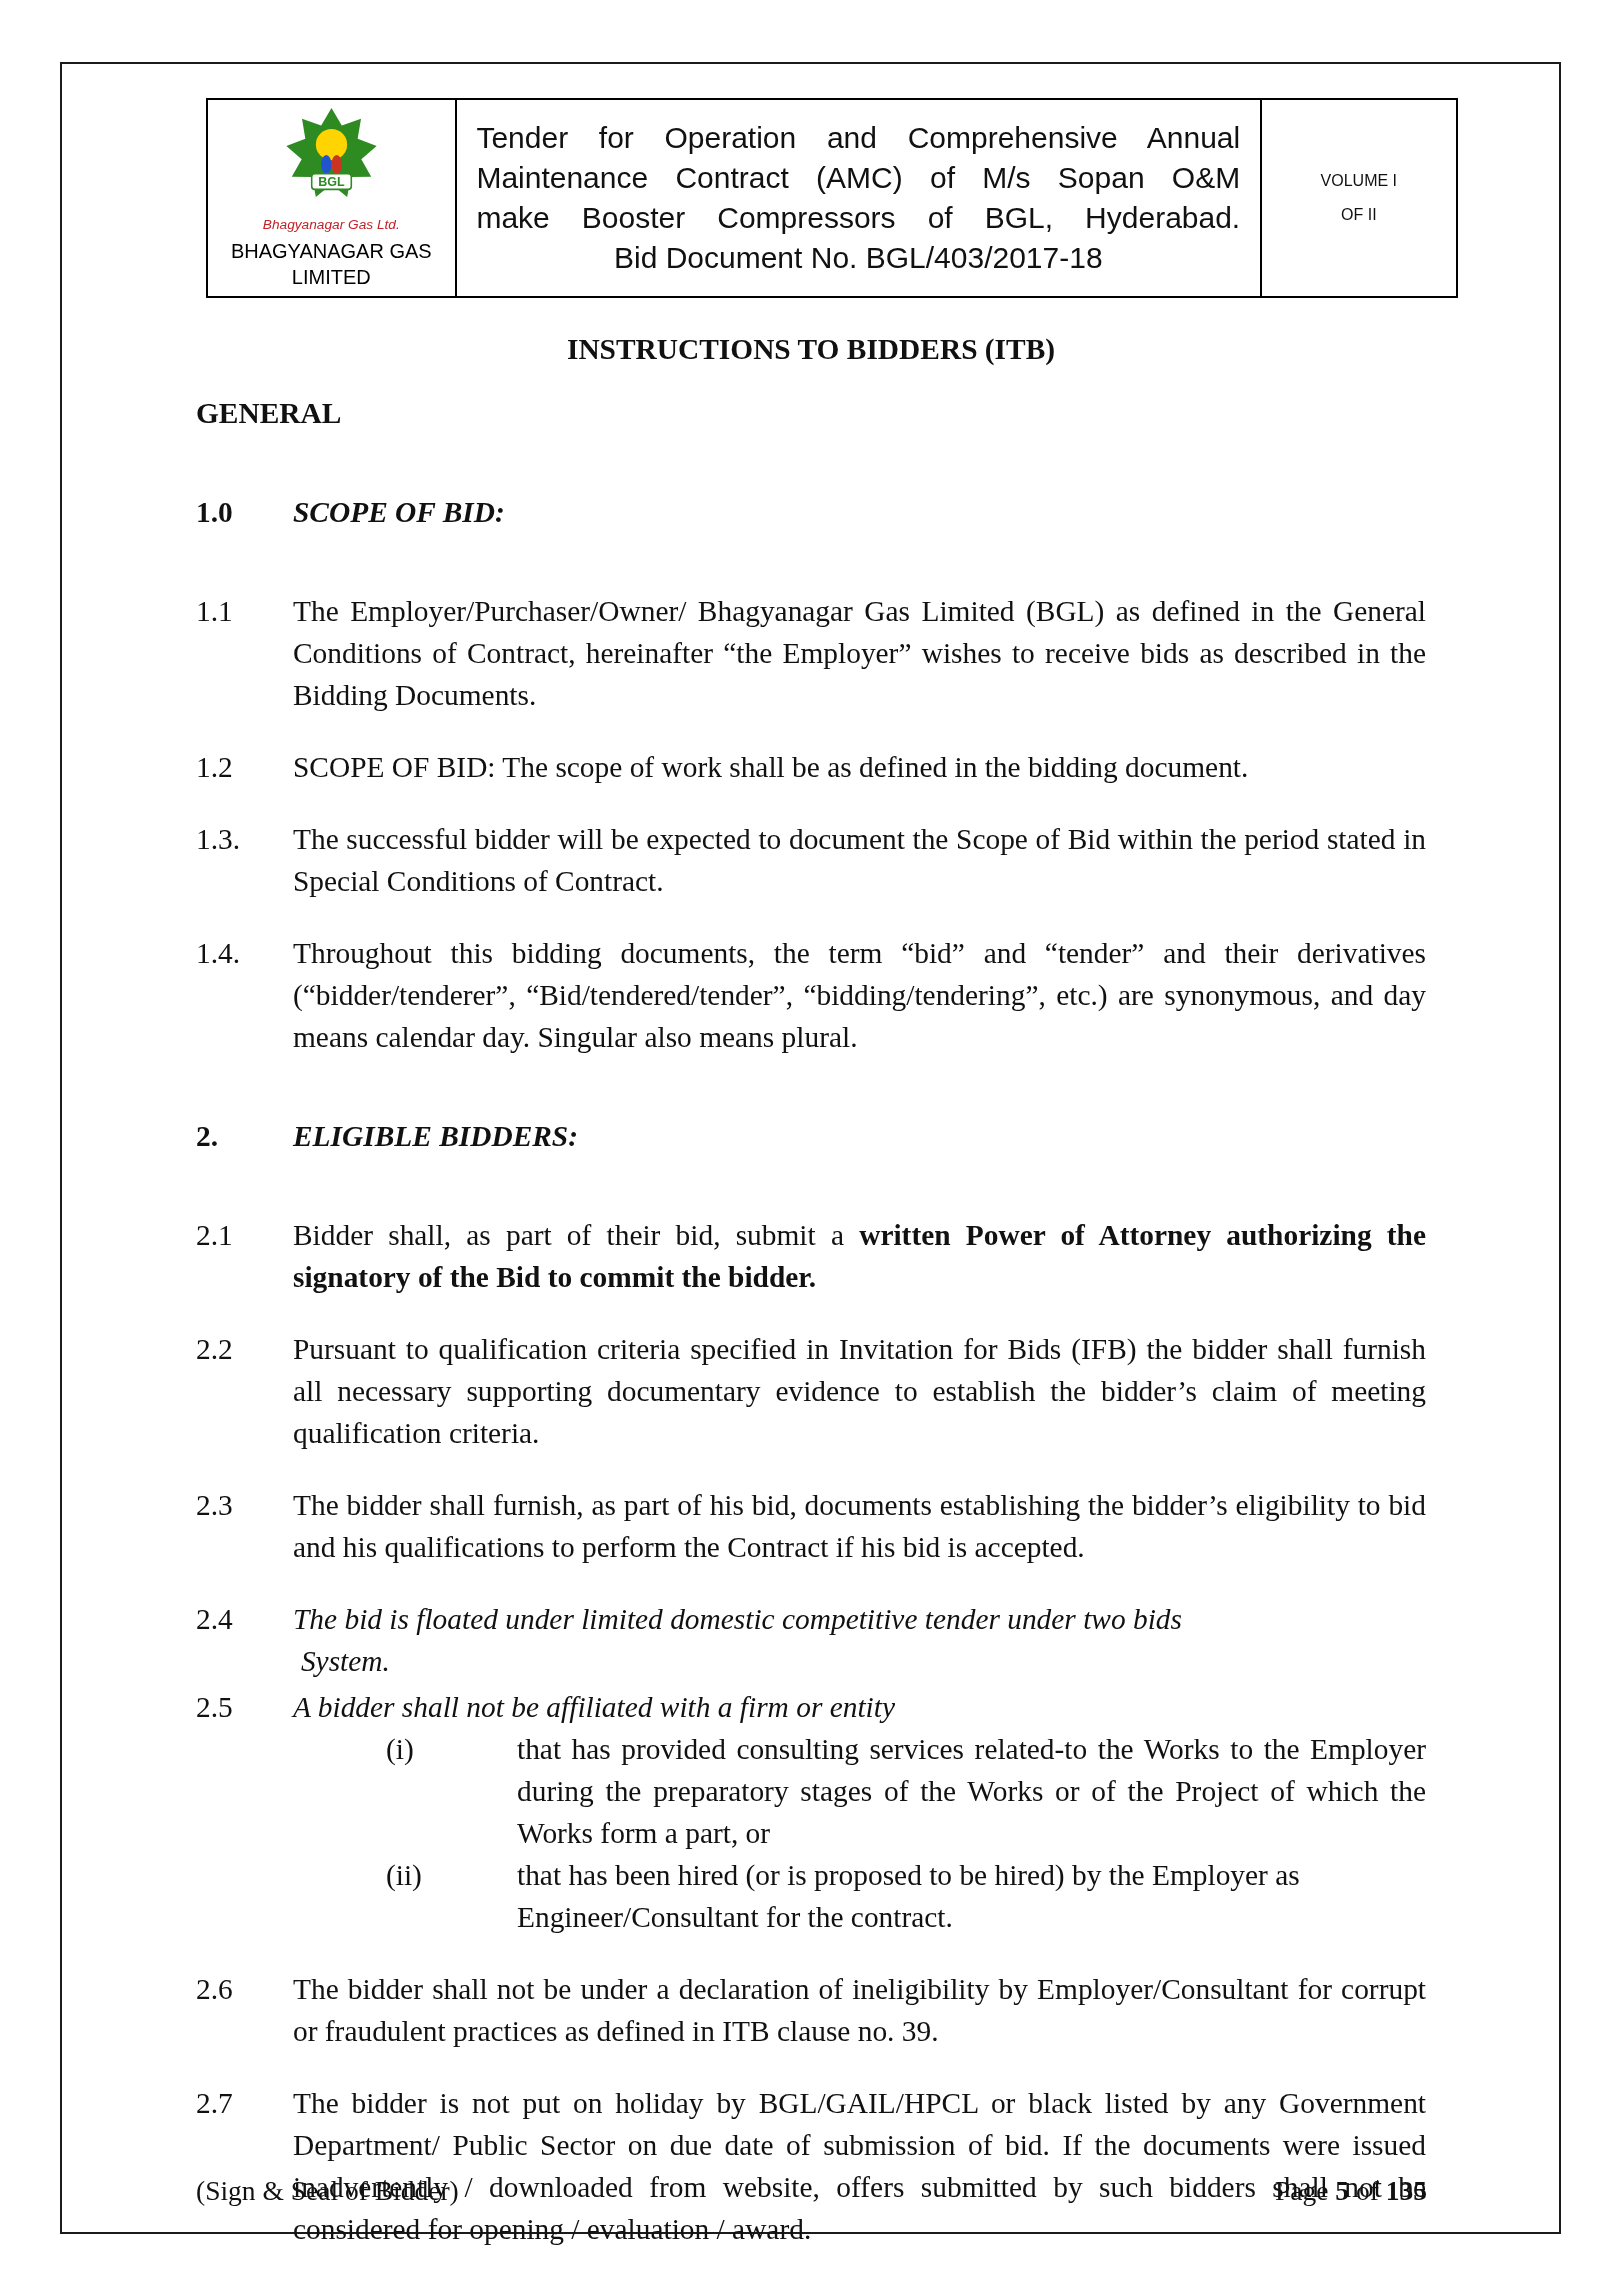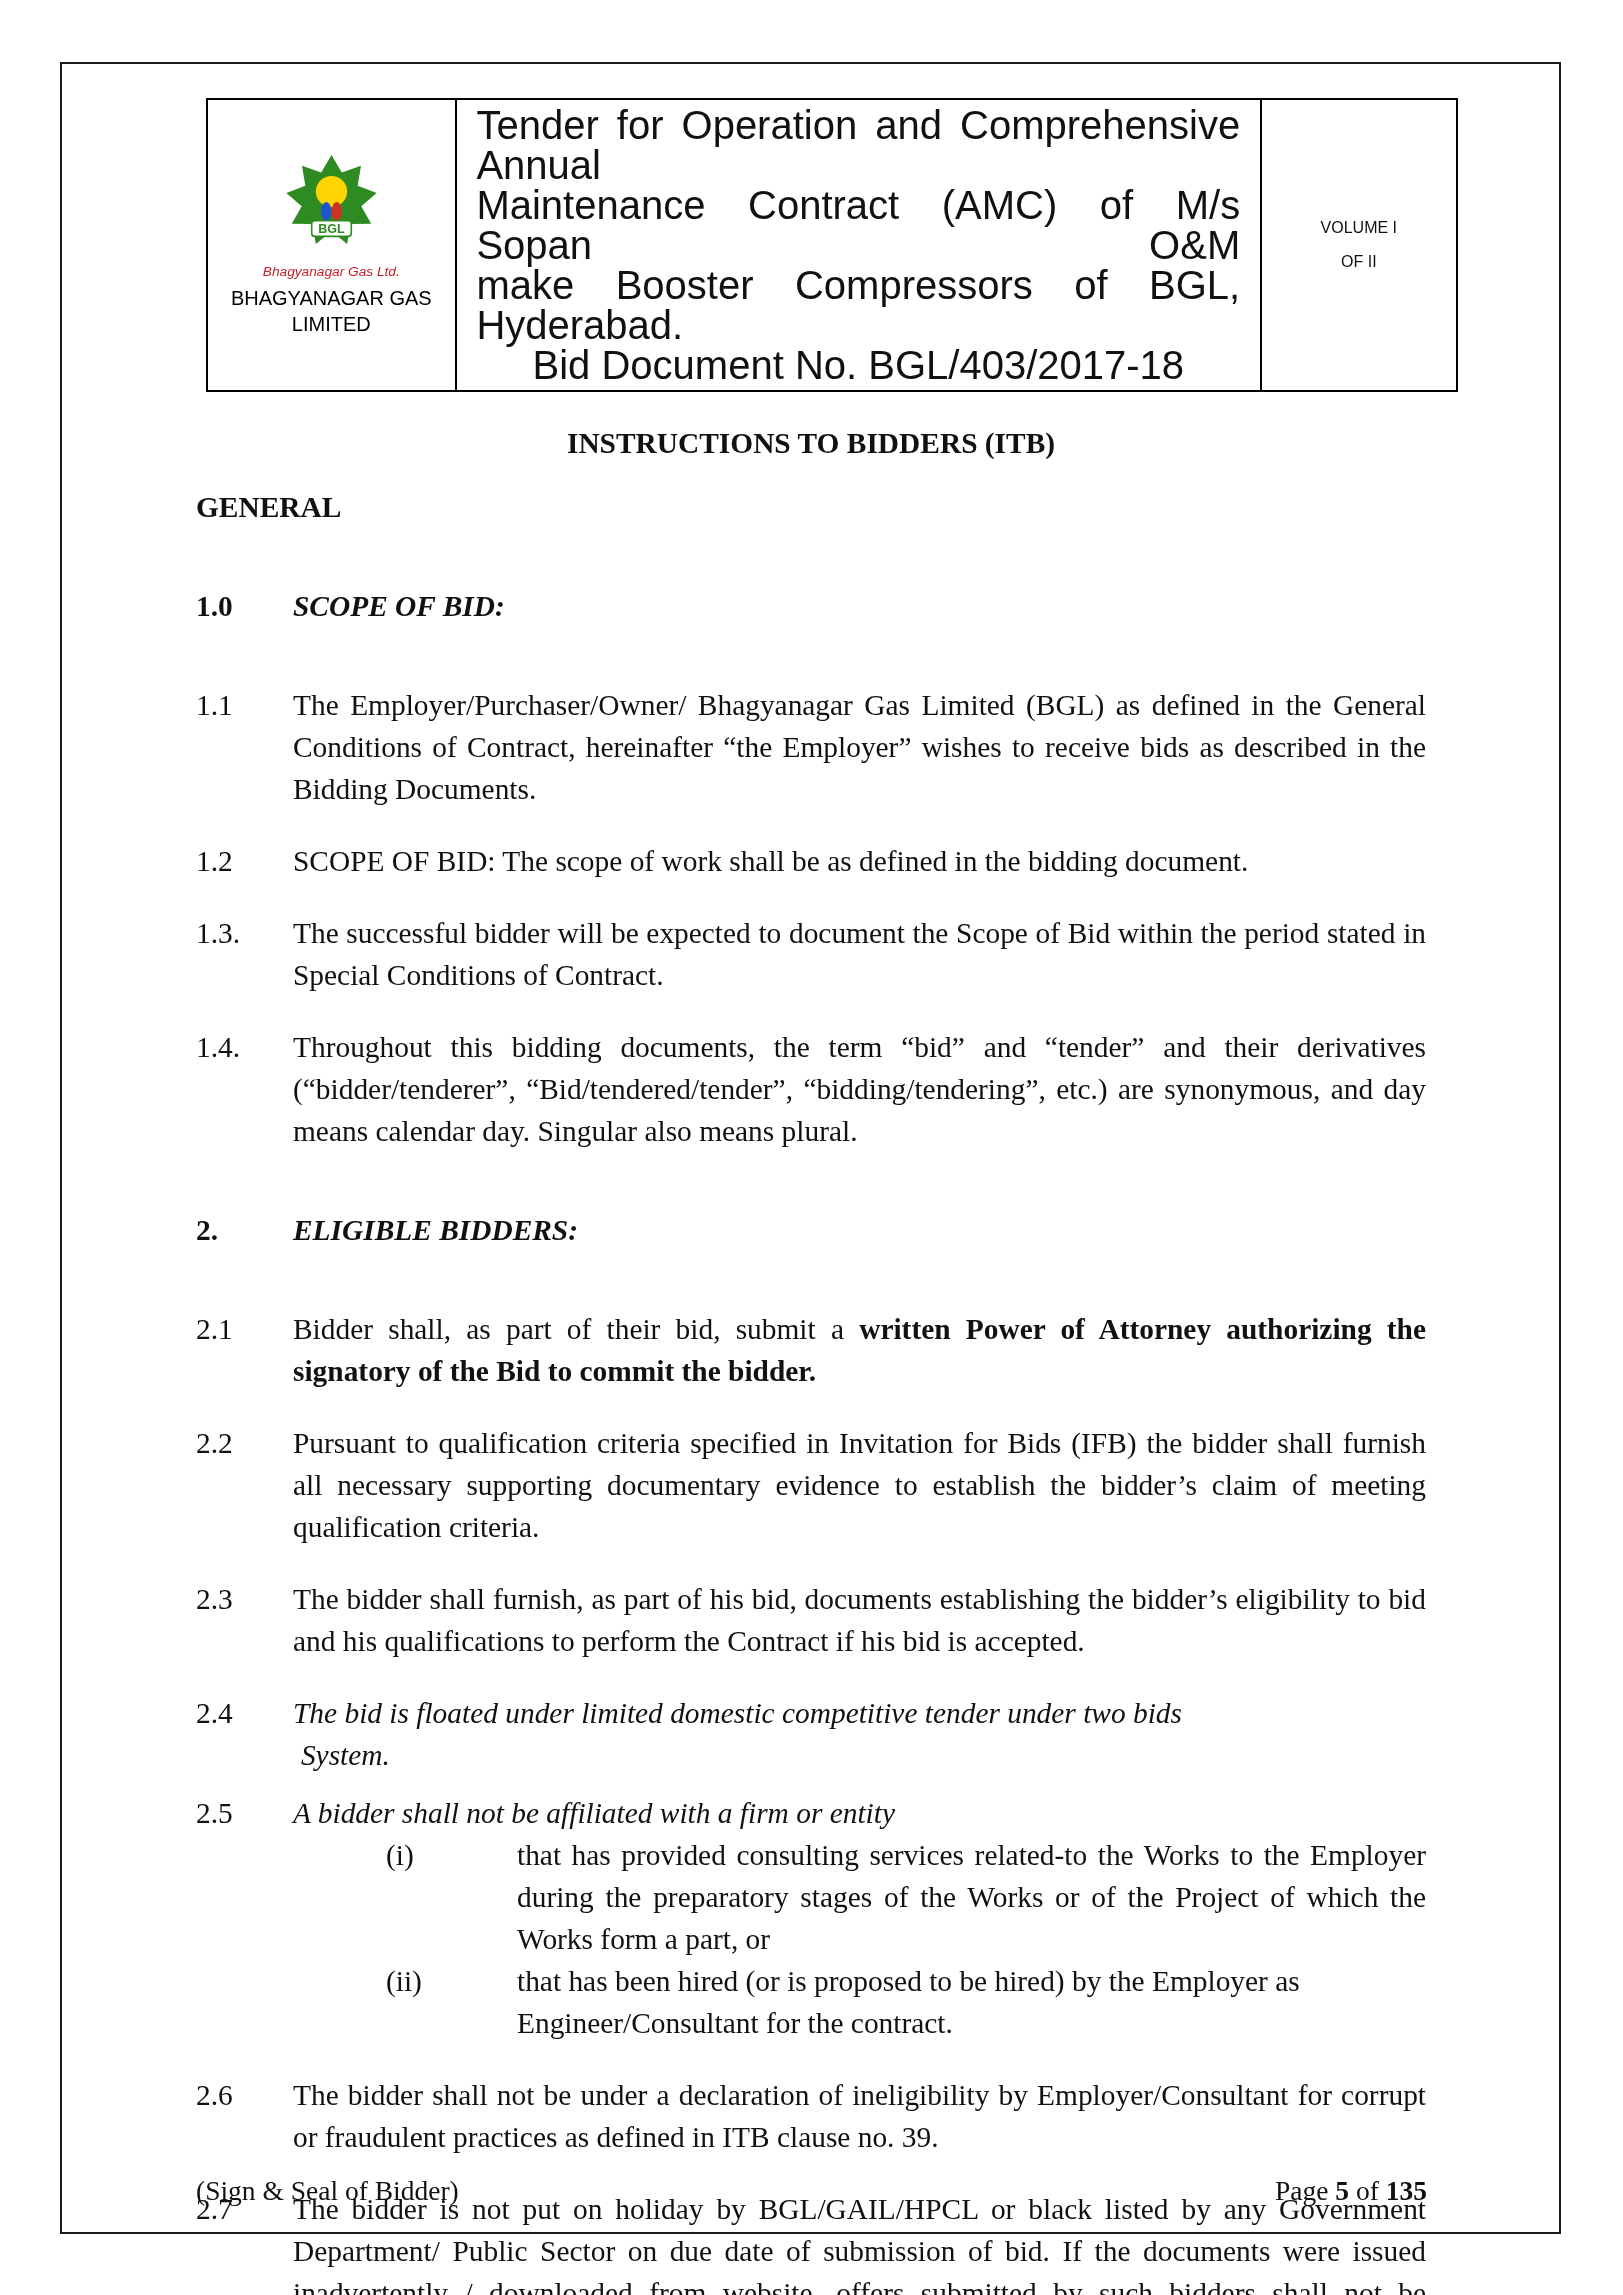--- a/index.html
+++ b/index.html
@@ -17,33 +17,33 @@
     font-size:29.4px; line-height:42px;
   }
 
   
   .header-table {
     margin-left:9.8px; width:1250px; border-collapse:collapse;
     font-family:"Liberation Sans", sans-serif; table-layout:fixed;
   }
   .header-table td { border:2px solid #000; vertical-align:middle; box-sizing:border-box; }
   .cell-logo   { width:249px; text-align:center; padding:6.5px 3.9px; }
-  .cell-title  { width:805px; padding:5.2px 19.6px; font-size:40px; line-height:40px; }
+  .cell-title  { width:805px; padding:5.2px 19.6px; font-size:30px; line-height:40px; }
   .cell-volume { width:196px; text-align:center; font-size:16px; line-height:34px; }
   .ht-line { text-align:justify; text-align-last:justify; }
   .ht-center { text-align:center; text-align-last:center; }
   .logo-tagline { color:#c22127; font-size:13.7px; line-height:17px; font-style:italic; }
   .company-name { font-size:20px; line-height:26px; margin-top:5.2px; color:#000; }
 
   
   .doc-title { text-align:center; font-weight:bold; margin-top:30px; }
   .general   { font-weight:bold;margin-top:22px; }
 
   .clause { display:flex; margin-top:30px; }
-  .clause.tight { margin-top:16px; }
+  .clause.tight { margin-top:4px; }
   .clause.gap-lg { margin-top:57px; }
   .cnum  { flex:0 0 97px; }
   .ctext { flex:1; text-align:justify; }
   .ctext.left { text-align:left;font-style:italic; }
   .clause.head { font-weight:bold; }
   .line2-indent { padding-left:7.9px; text-align:left; }
 
   .subitem { display:flex; margin-left:190px; }
   .sublabel { flex:0 0 131px; }
   .subtext { flex:1; text-align:justify; }

